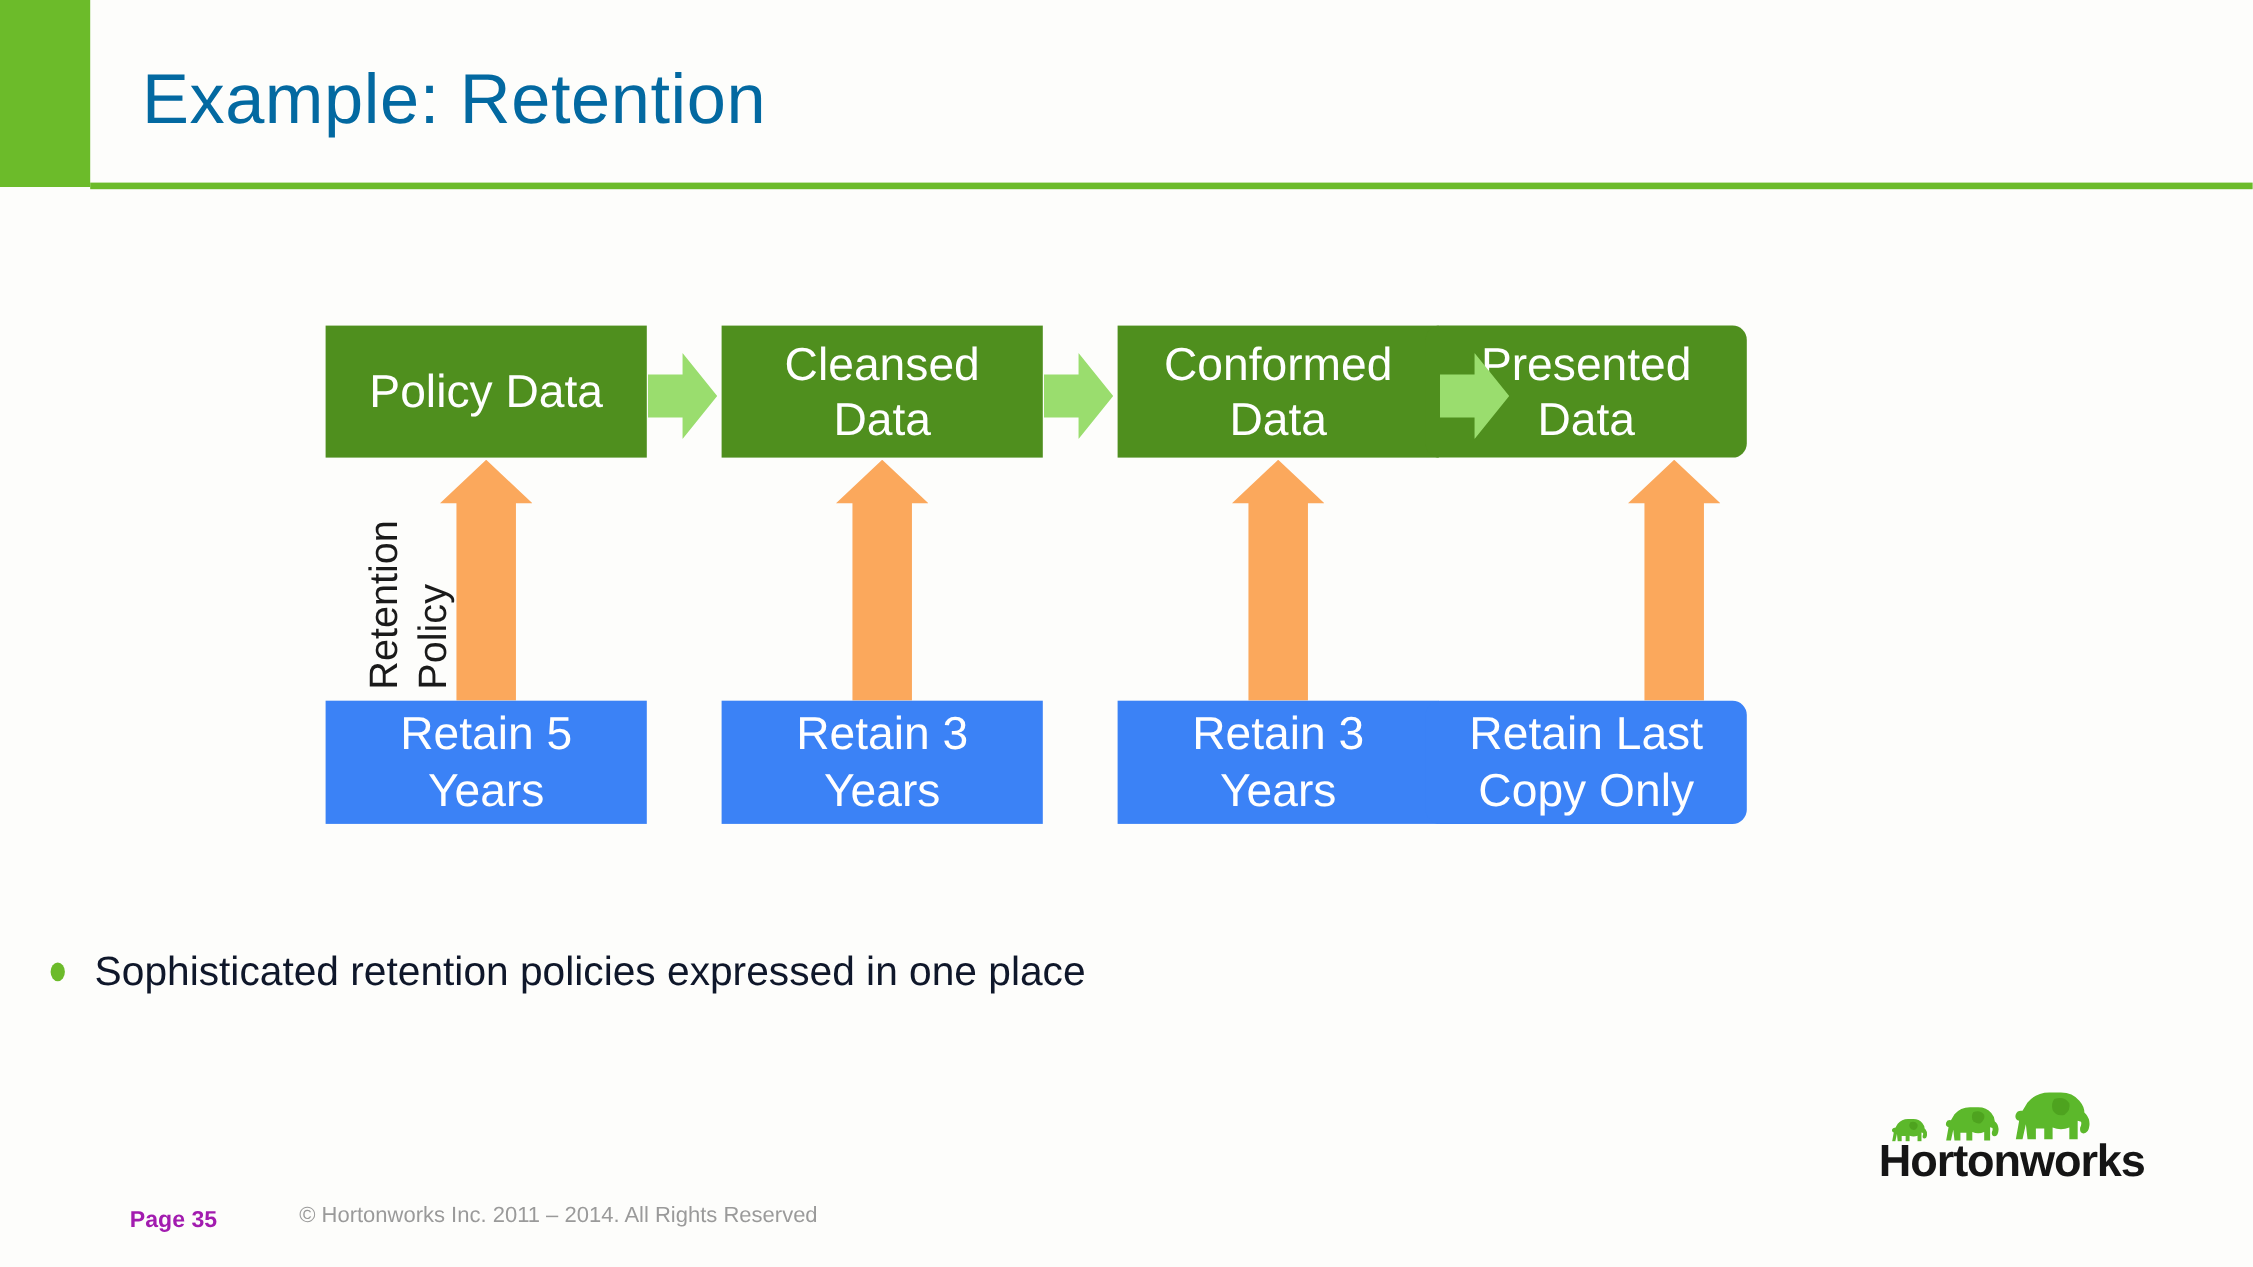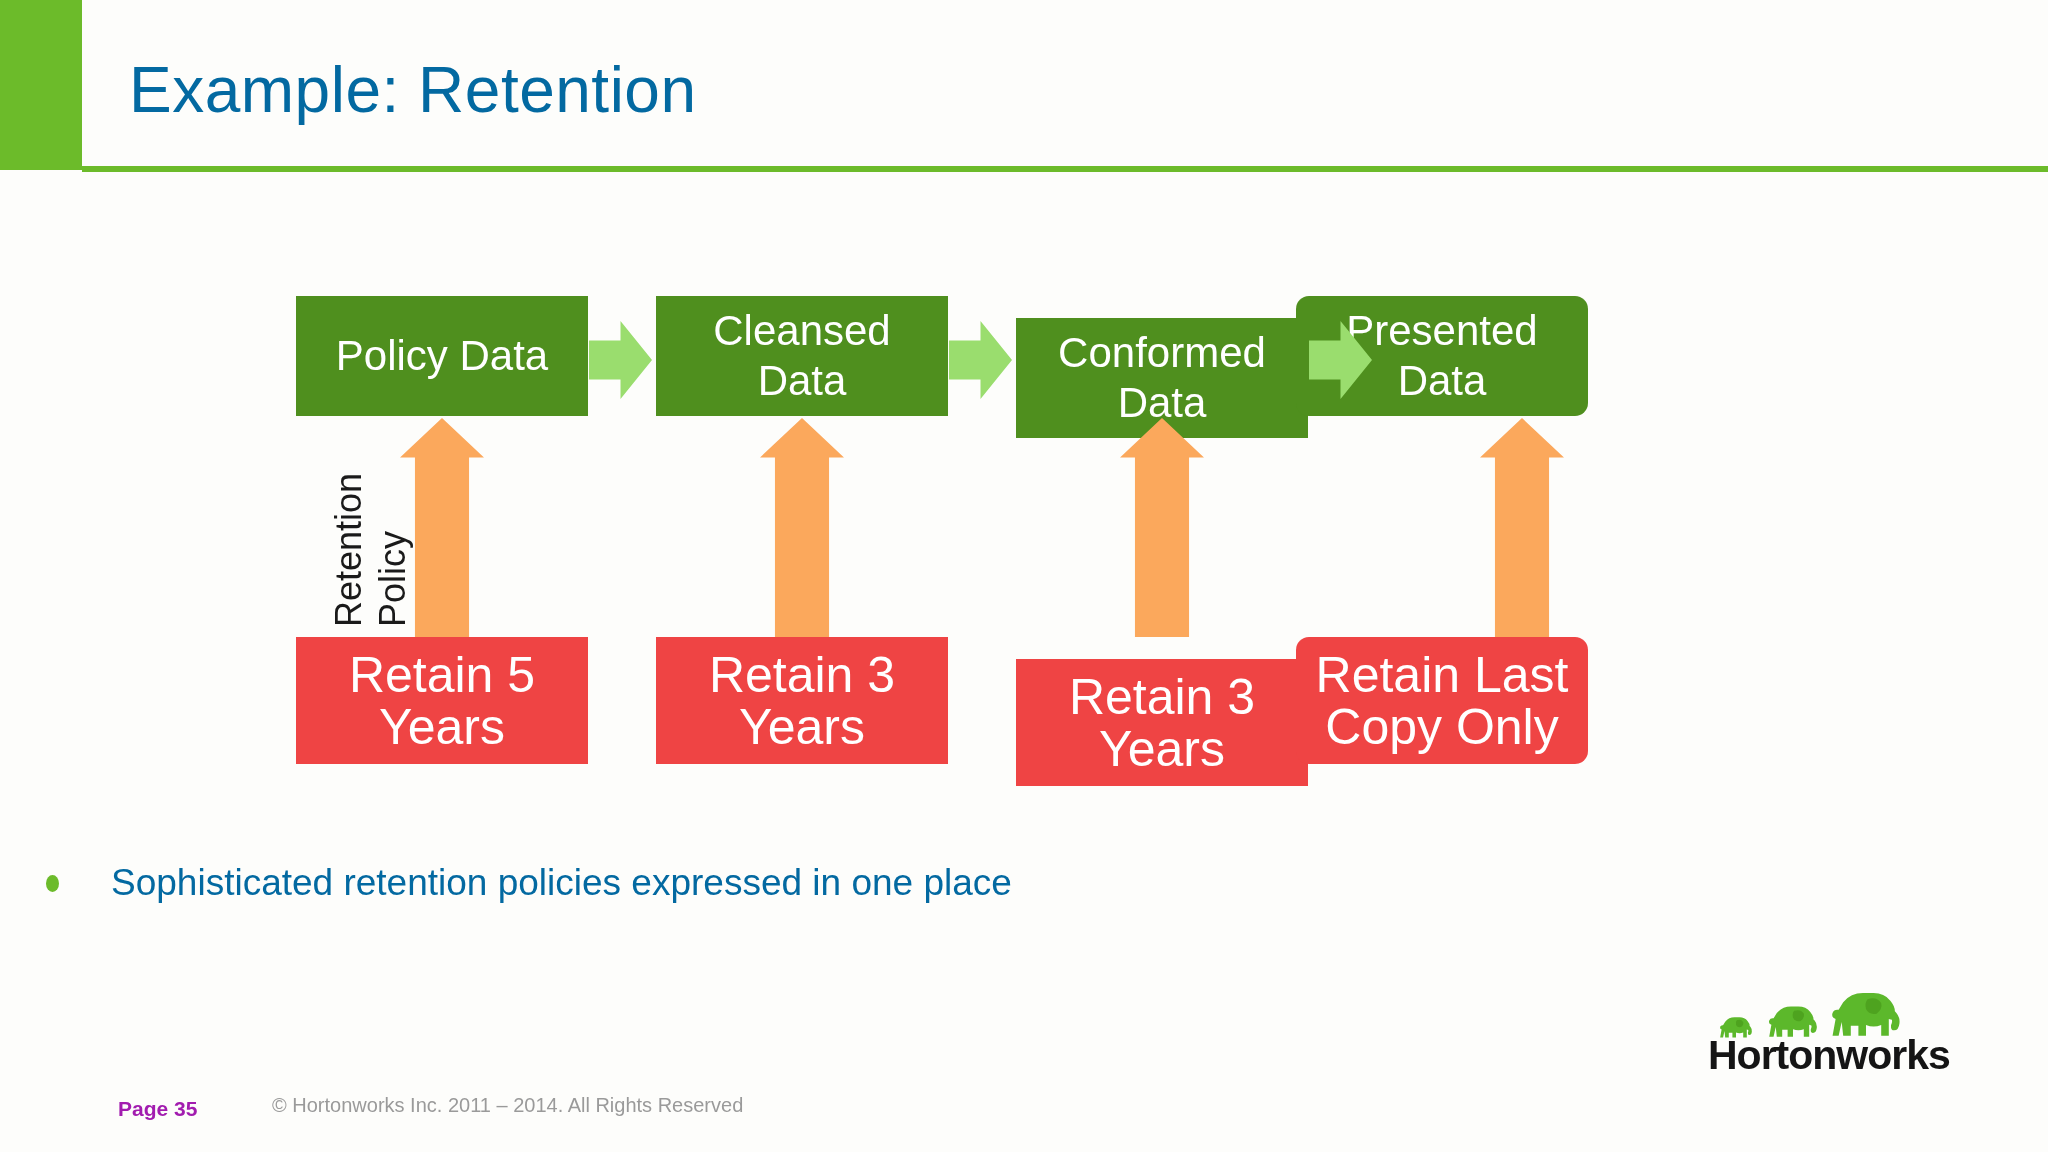--- a/index.html
+++ b/index.html
@@ -30,29 +30,29 @@
 
   
   .stage-box {
     position: absolute; top: 296px; width: 292px; height: 120px;
     background: #4F8F1E; color: #fff;
     display: flex; align-items: center; justify-content: center;
     text-align: center; font-size: 42px; line-height: 50px;
     white-space: pre-line;
   }
   .retain-box {
-    position: absolute; top: 637px; width: 292px; height: 127px;
-    background: #ef4444; color: #fff;
+    position: absolute; top: 637px; width: 292px; height: 112px;
+    background: #3b82f6; color: #fff;
     display: flex; align-items: center; justify-content: center;
-    text-align: center; font-size: 50px; line-height: 52px;
+    text-align: center; font-size: 42px; line-height: 52px;
     white-space: pre-line;
   }
   .col1 { left: 296px; }
   .col2 { left: 656px; }
-  .col3 { left: 1016px; margin-top: 22px; }
+  .col3 { left: 1016px; }
   .col4 { left: 1296px; border-radius: 13px; }
 
   .flow-arrow {
     position: absolute; top: 321px; width: 63px; height: 78px;
     background: #9ADD6E;
     clip-path: polygon(0 25%, 50% 25%, 50% 0, 100% 50%, 50% 100%, 50% 75%, 0 75%);
   }
   .fa1 { left: 589px; } .fa2 { left: 949px; } .fa3 { left: 1309px; }
 
   .up-arrow {
@@ -69,21 +69,21 @@
     white-space: pre-line; text-align: left;
   }
 
   
   .bullet-list { position: absolute; left: 46px; top: 862px; }
   .bullet-row { display: flex; align-items: flex-start; margin-bottom: 13px; height: 42px; }
   .bullet-dot {
     width: 13px; height: 17px; border-radius: 50%;
     background: #6CBB2A; margin-top: 13px; flex: none;
   }
-  .bullet-text { margin-left: 52px; font-size: 37px; color: #0369a1; line-height: 42px; }
+  .bullet-text { margin-left: 27px; font-size: 37px; color: #0f172a; line-height: 42px; }
 
   
   .footer-page {
     position: absolute; left: 118px; top: 1097px;
     font-size: 21px; font-weight: bold; color: #a21caf;
   }
   .footer-copy {
     position: absolute; left: 272px; top: 1094px;
     font-size: 20px; color: #9a9a9a;
   }

